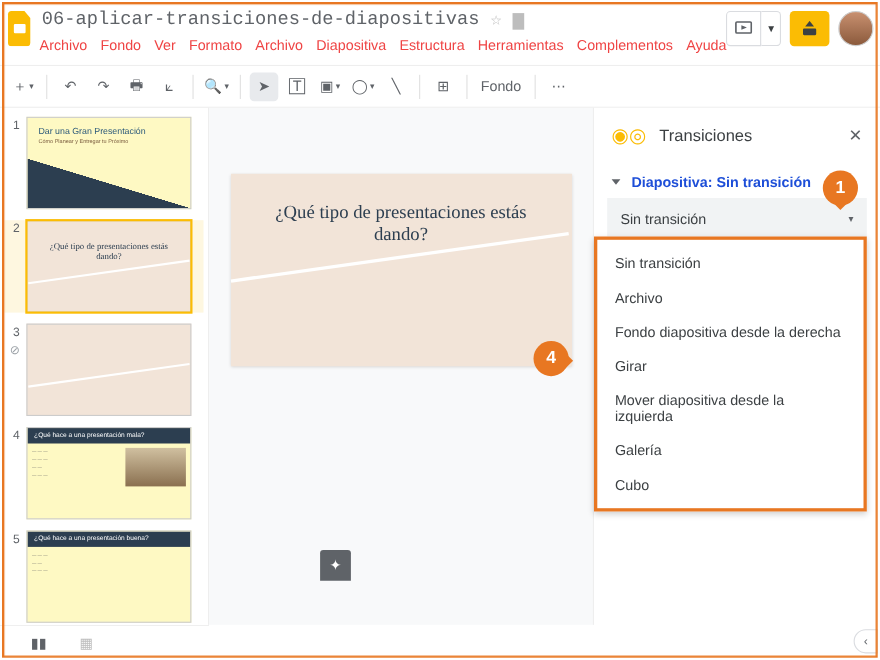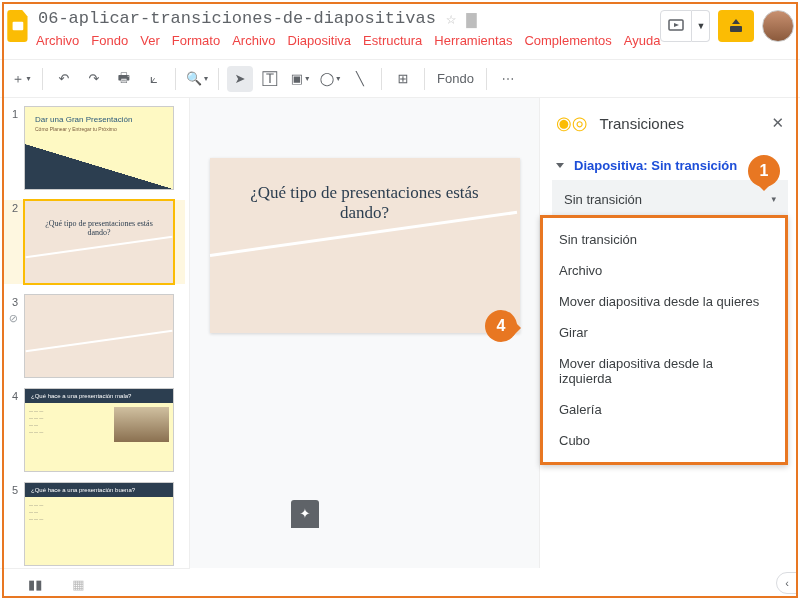--- a/index.html
+++ b/index.html
@@ -217,21 +217,21 @@
 <div class="marker1">
     <div class="mk down">1</div>
   </div>
 <div class="marker4">
     <div class="mk left">4</div>
   </div>
 
 <div class="dropdown">
   <div class="dd-item">Sin transición</div>
   <div class="dd-item">Archivo</div>
-  <div class="dd-item">Mover diapositiva desde la quieres</div>
+  <div class="dd-item">Fondo diapositiva desde la derecha</div>
   <div class="dd-item">Girar</div>
   <div class="dd-item">Mover diapositiva desde la izquierda</div>
   <div class="dd-item">Galería</div>
   <div class="dd-item">Cubo</div>
 </div>
 
 <div class="bottombar">
   <span>▮▮</span>
   <span style="color:#bdbdbd;">▦</span>
 </div>

